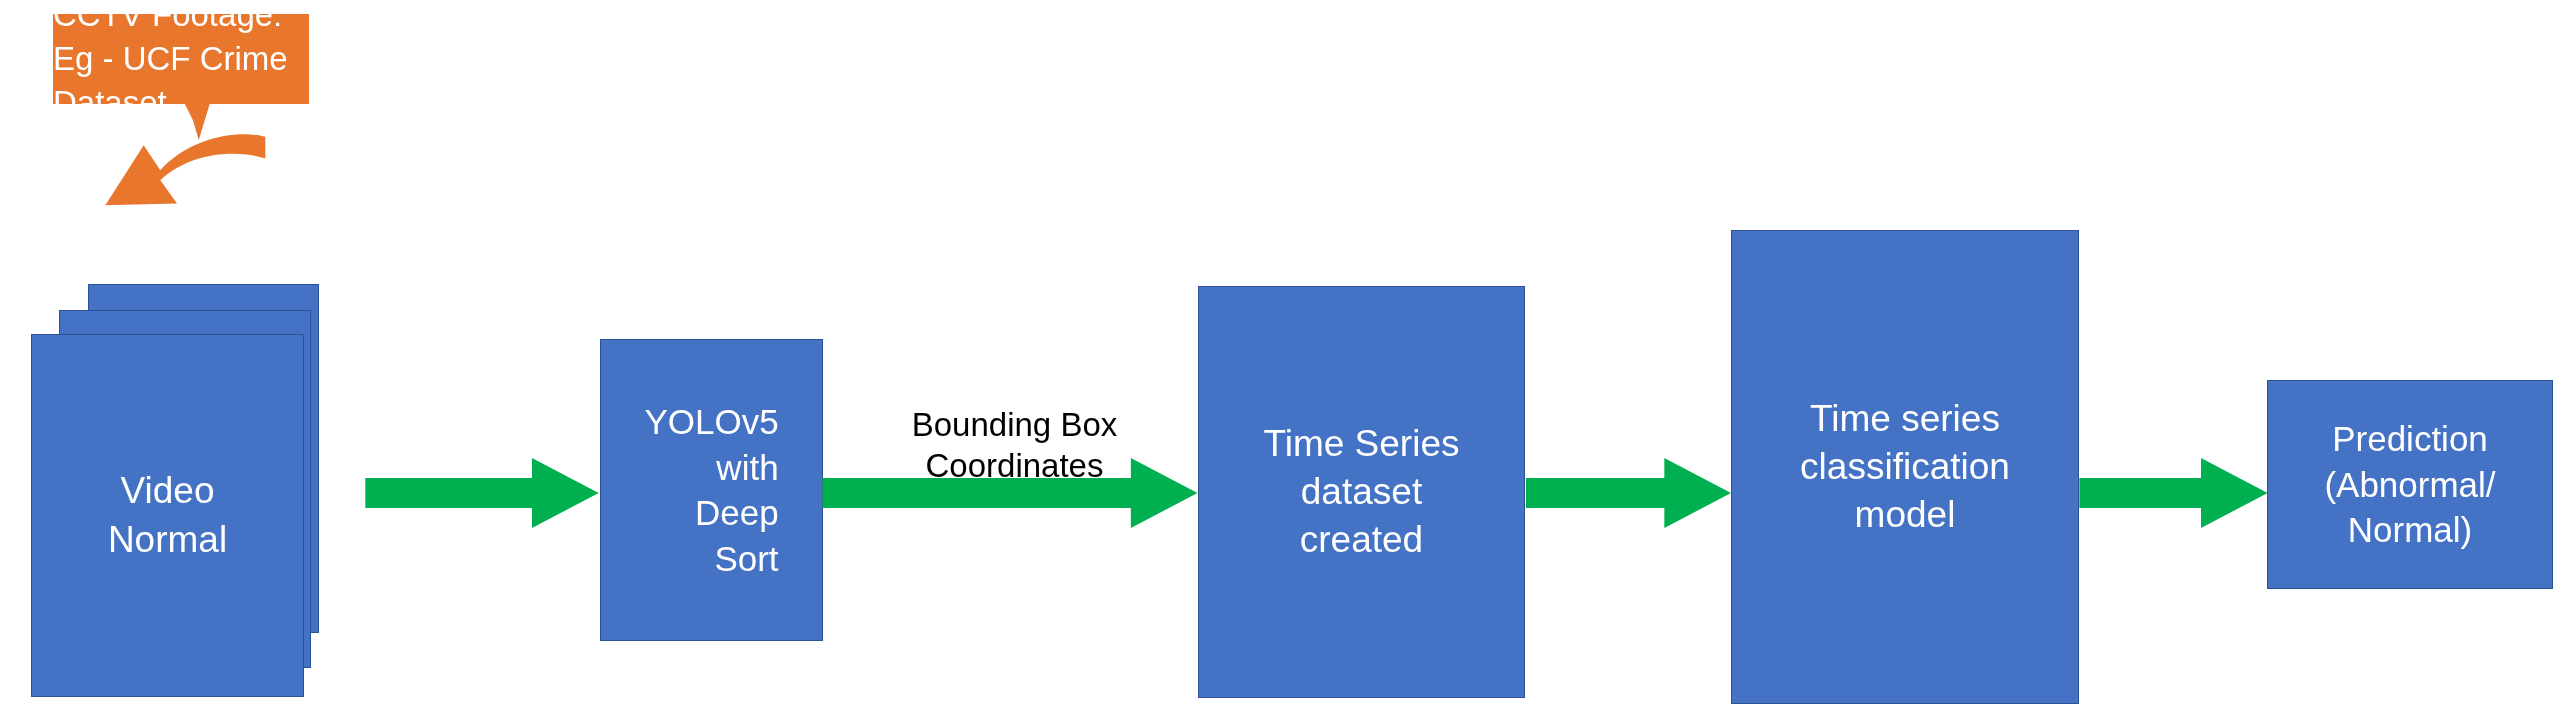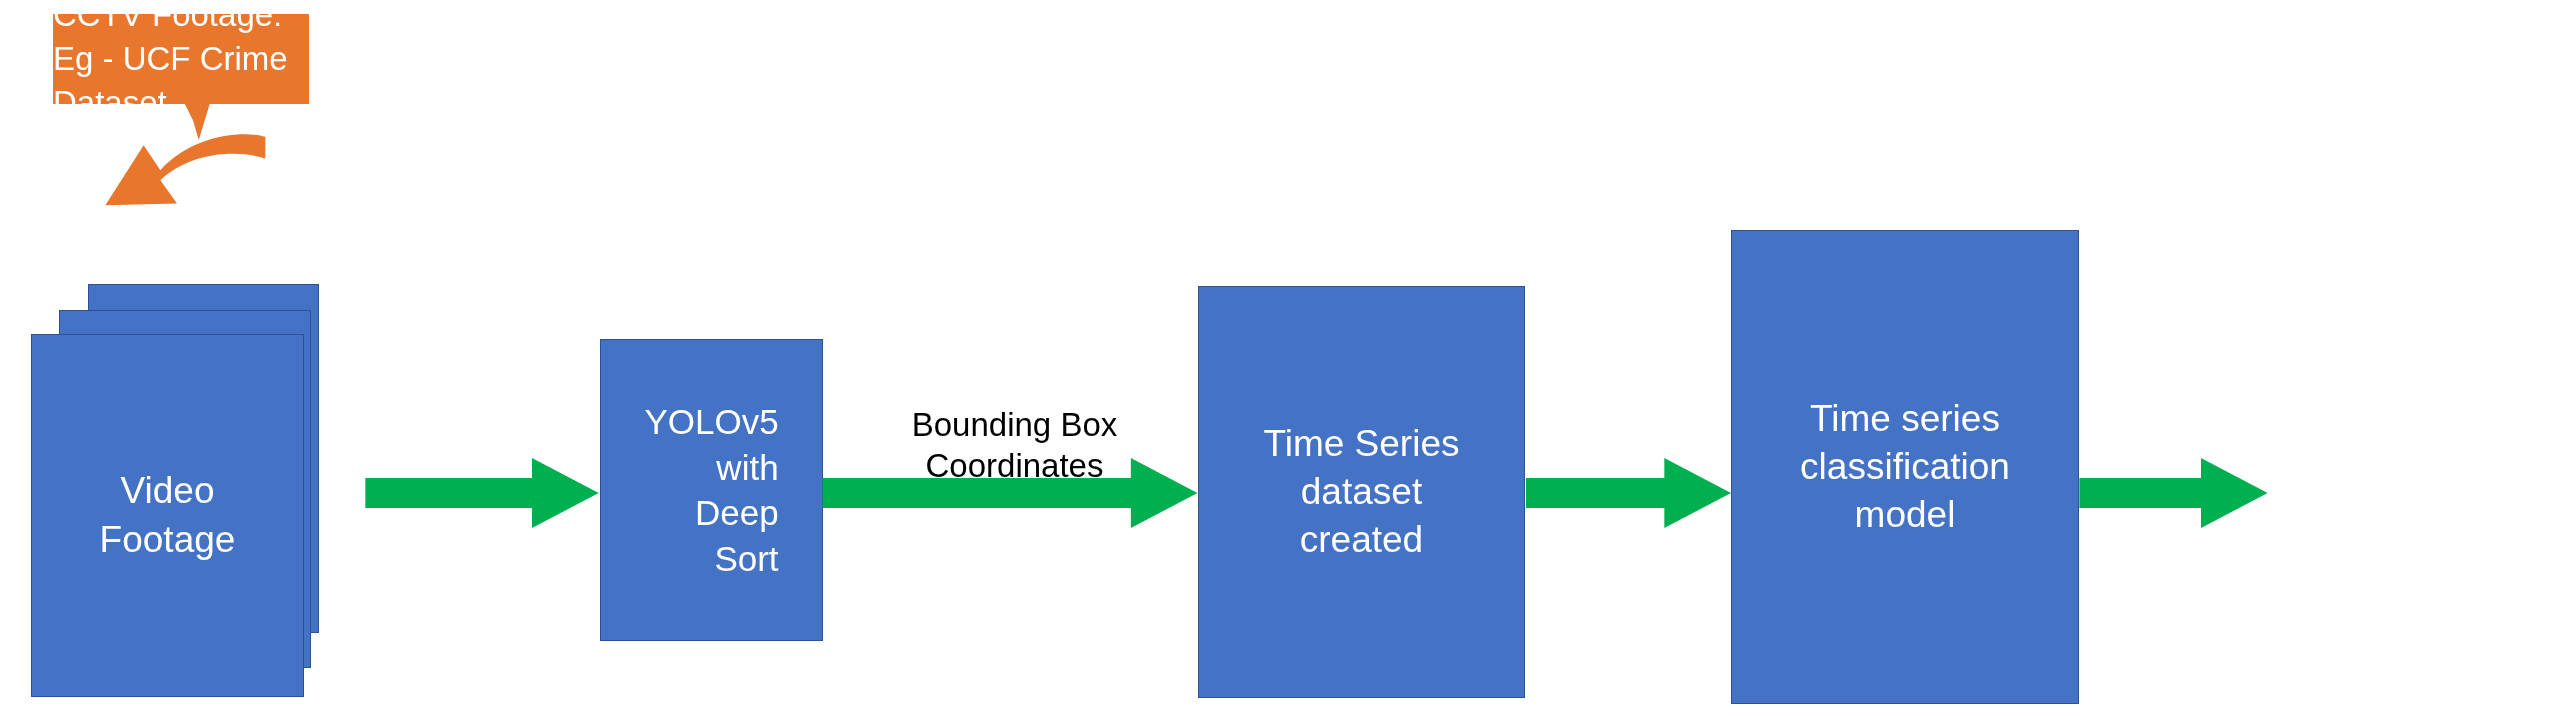--- a/index.html
+++ b/index.html
@@ -108,21 +108,21 @@
              L 132 94
              L 112 66
              C 146 34, 200 28, 238 40
              Z" fill="#E8762C"></path>
   </svg>
 
   <div class="stack-layer" style="left:88px; top:284px; width:231px; height:349px;"></div>
   <div class="stack-layer" style="left:59px; top:310px; width:252px; height:358px;"></div>
   <div class="stack-front" style="left:31px; top:334px; width:273px; height:363px;">
     <span>Video
-Footage</span>
+Normal</span>
   </div>
 
   <svg class="arrow-svg" style="left:365px; top:458px;" width="234" height="70" viewBox="0 0 280 84">
     <path d="M 0 24 L 200 24 L 200 0 L 280 42 L 200 84 L 200 60 L 0 60 Z" fill="#00B050"></path>
   </svg>
 
   <div class="node" style="left:600px; top:339px; width:223px; height:302px; font-size:35px;text-align:right;">
     <span>YOLOv5
 with
 Deep
@@ -151,15 +151,20 @@
   <div class="node" style="left:1731px; top:230px; width:348px; height:474px; font-size:37px;">
     <span>Time series
 classification
 model</span>
   </div>
 
   <svg class="arrow-svg" style="left:2079px; top:458px;" width="189" height="70" viewBox="0 0 226 84">
     <path d="M 0 24 L 146 24 L 146 0 L 226 42 L 146 84 L 146 60 L 0 60 Z" fill="#00B050"></path>
   </svg>
 
+  <div class="node" style="left:2267px; top:380px; width:286px; height:209px; font-size:35px;">
+    <span>Prediction
+(Abnormal/
+Normal)</span>
+  </div>
 
 </div>
 
 
 </body></html>

